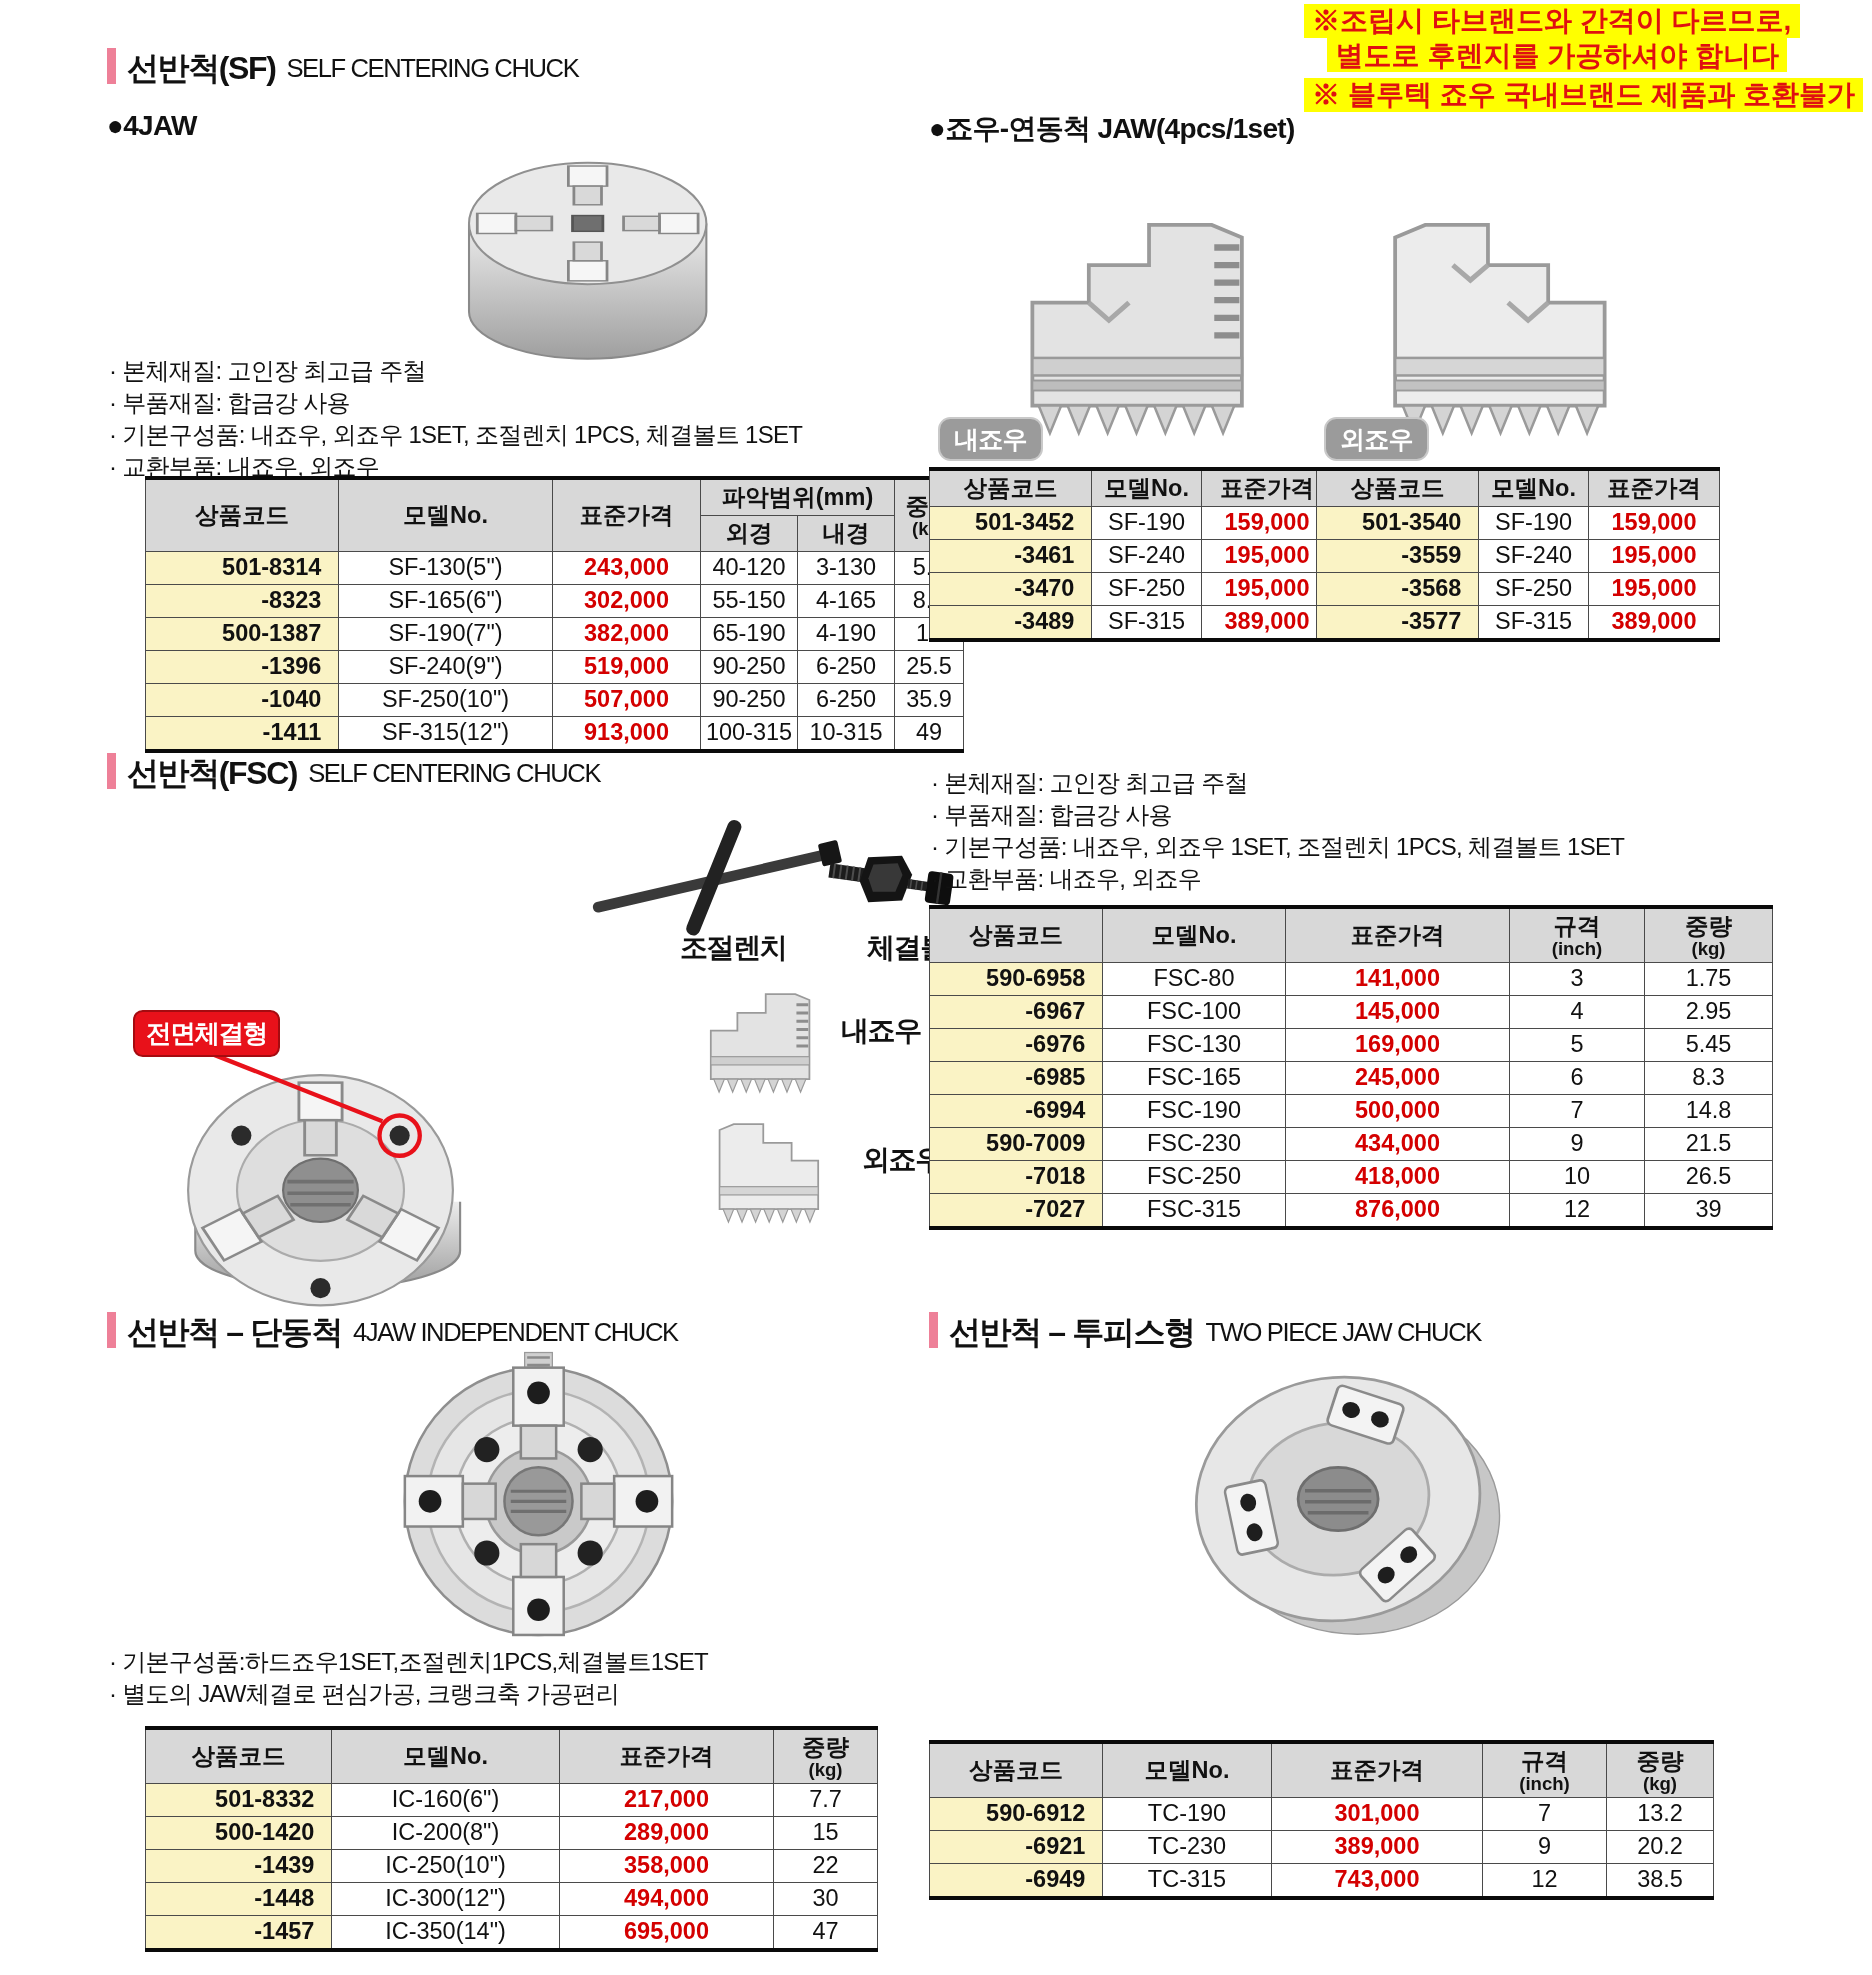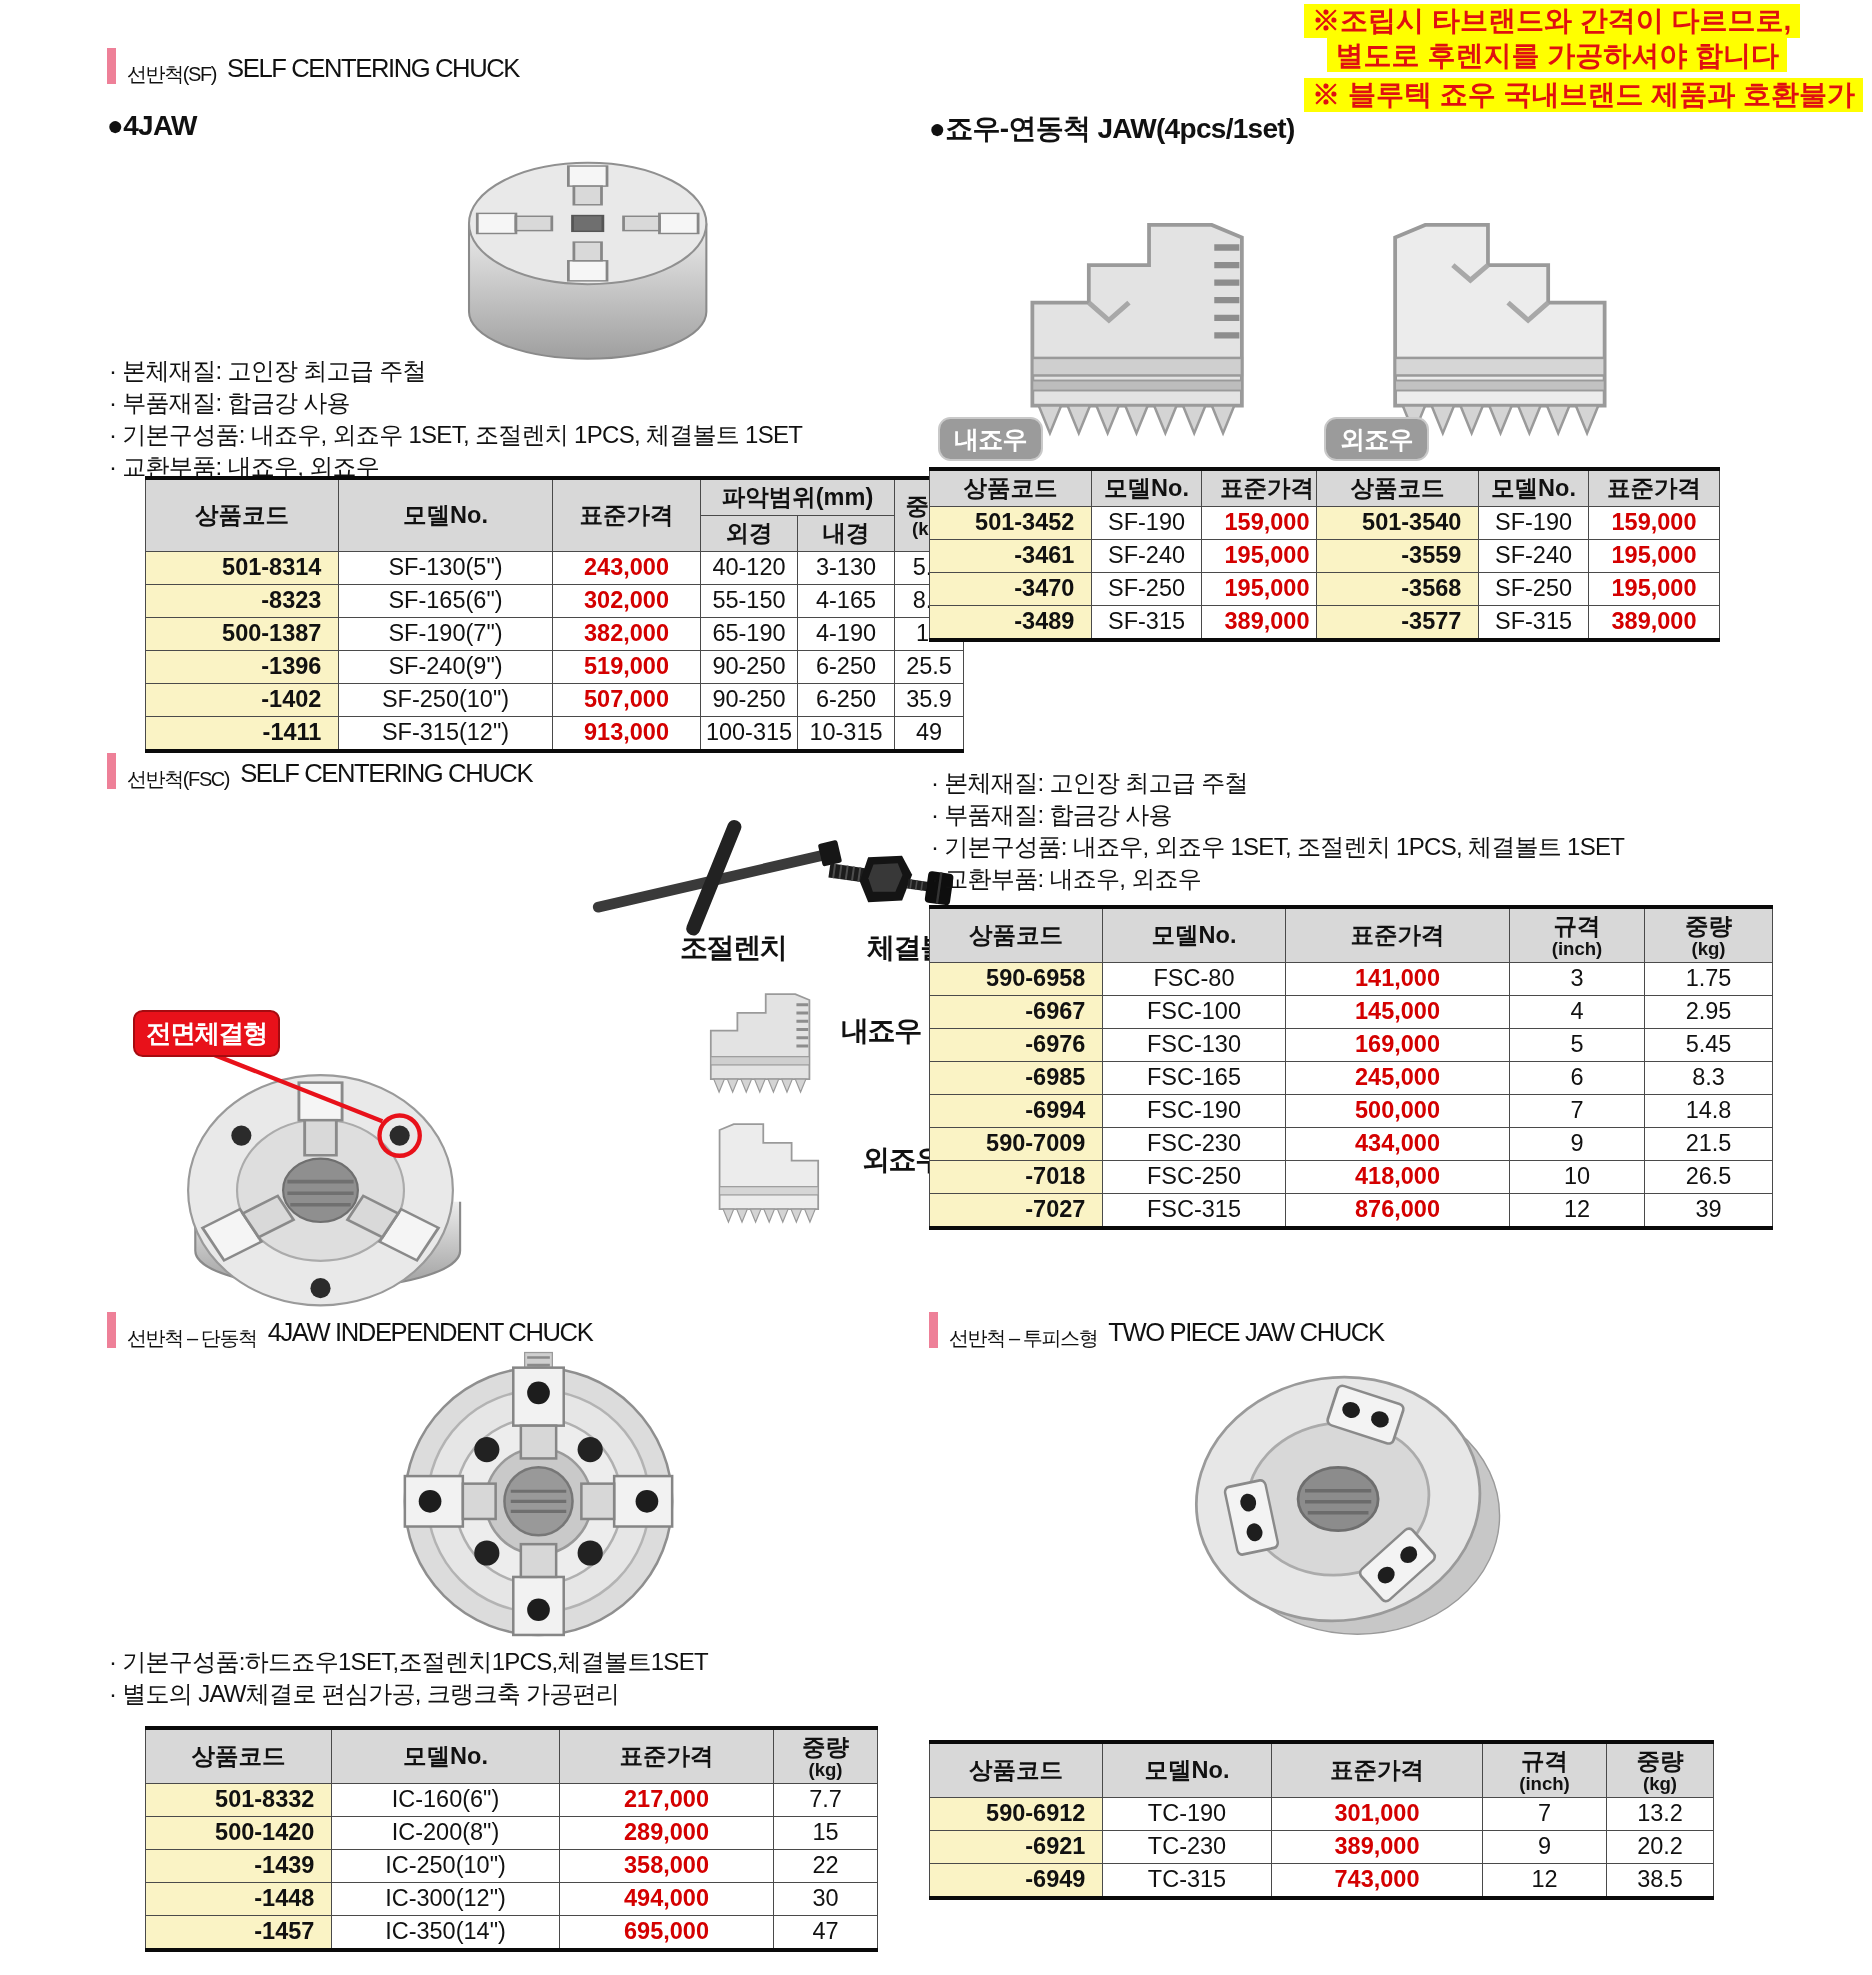--- a/index.html
+++ b/index.html
@@ -9,21 +9,21 @@
   
   .warn{position:absolute;top:4.1px;right:9.7px;text-align:center;}
   .wline{background:#ffff00;color:#e01010;font-weight:800;font-size:28px;
          line-height:1.12;padding:1.4px 8.3px;width:max-content;}
   .wline.indent{margin-left:23.5px;}
   .wline.gap{margin-top:5.5px;}
 
   
   .sec{position:absolute;display:flex;align-items:flex-end;gap:11px;}
   .sec .bar{width:9px;height:36px;background:#EE8098;display:inline-block;}
-  .sec .ko{font-size:20px;font-weight:400;letter-spacing:-1.4px;line-height:1;}
+  .sec .ko{font-size:32px;font-weight:700;letter-spacing:-1.4px;line-height:1;}
   .sec .en{font-size:25.6px;font-weight:400;letter-spacing:-1.4px;line-height:1.1;padding-bottom:1.4px;}
 
   .subhead{position:absolute;font-size:28px;font-weight:800;letter-spacing:-0.7px;}
 
   
   .bullets{position:absolute;list-style:none;margin:0;padding:0;
            font-size:24px;line-height:1.24;font-weight:500;letter-spacing:-0.7px;}
   .bullets li{margin-bottom:2.1px;}
 
   
@@ -177,21 +177,21 @@
         </tr>
         <tr>
           <td class="code">-1396</td>
           <td class="model">SF-240(9")</td>
           <td class="price">519,000</td>
           <td class="num">90-250</td>
           <td class="num">6-250</td>
           <td class="num">25.5</td>
         </tr>
         <tr>
-          <td class="code">-1402</td>
+          <td class="code">-1040</td>
           <td class="model">SF-250(10")</td>
           <td class="price">507,000</td>
           <td class="num">90-250</td>
           <td class="num">6-250</td>
           <td class="num">35.9</td>
         </tr>
         <tr>
           <td class="code">-1411</td>
           <td class="model">SF-315(12")</td>
           <td class="price">913,000</td>

